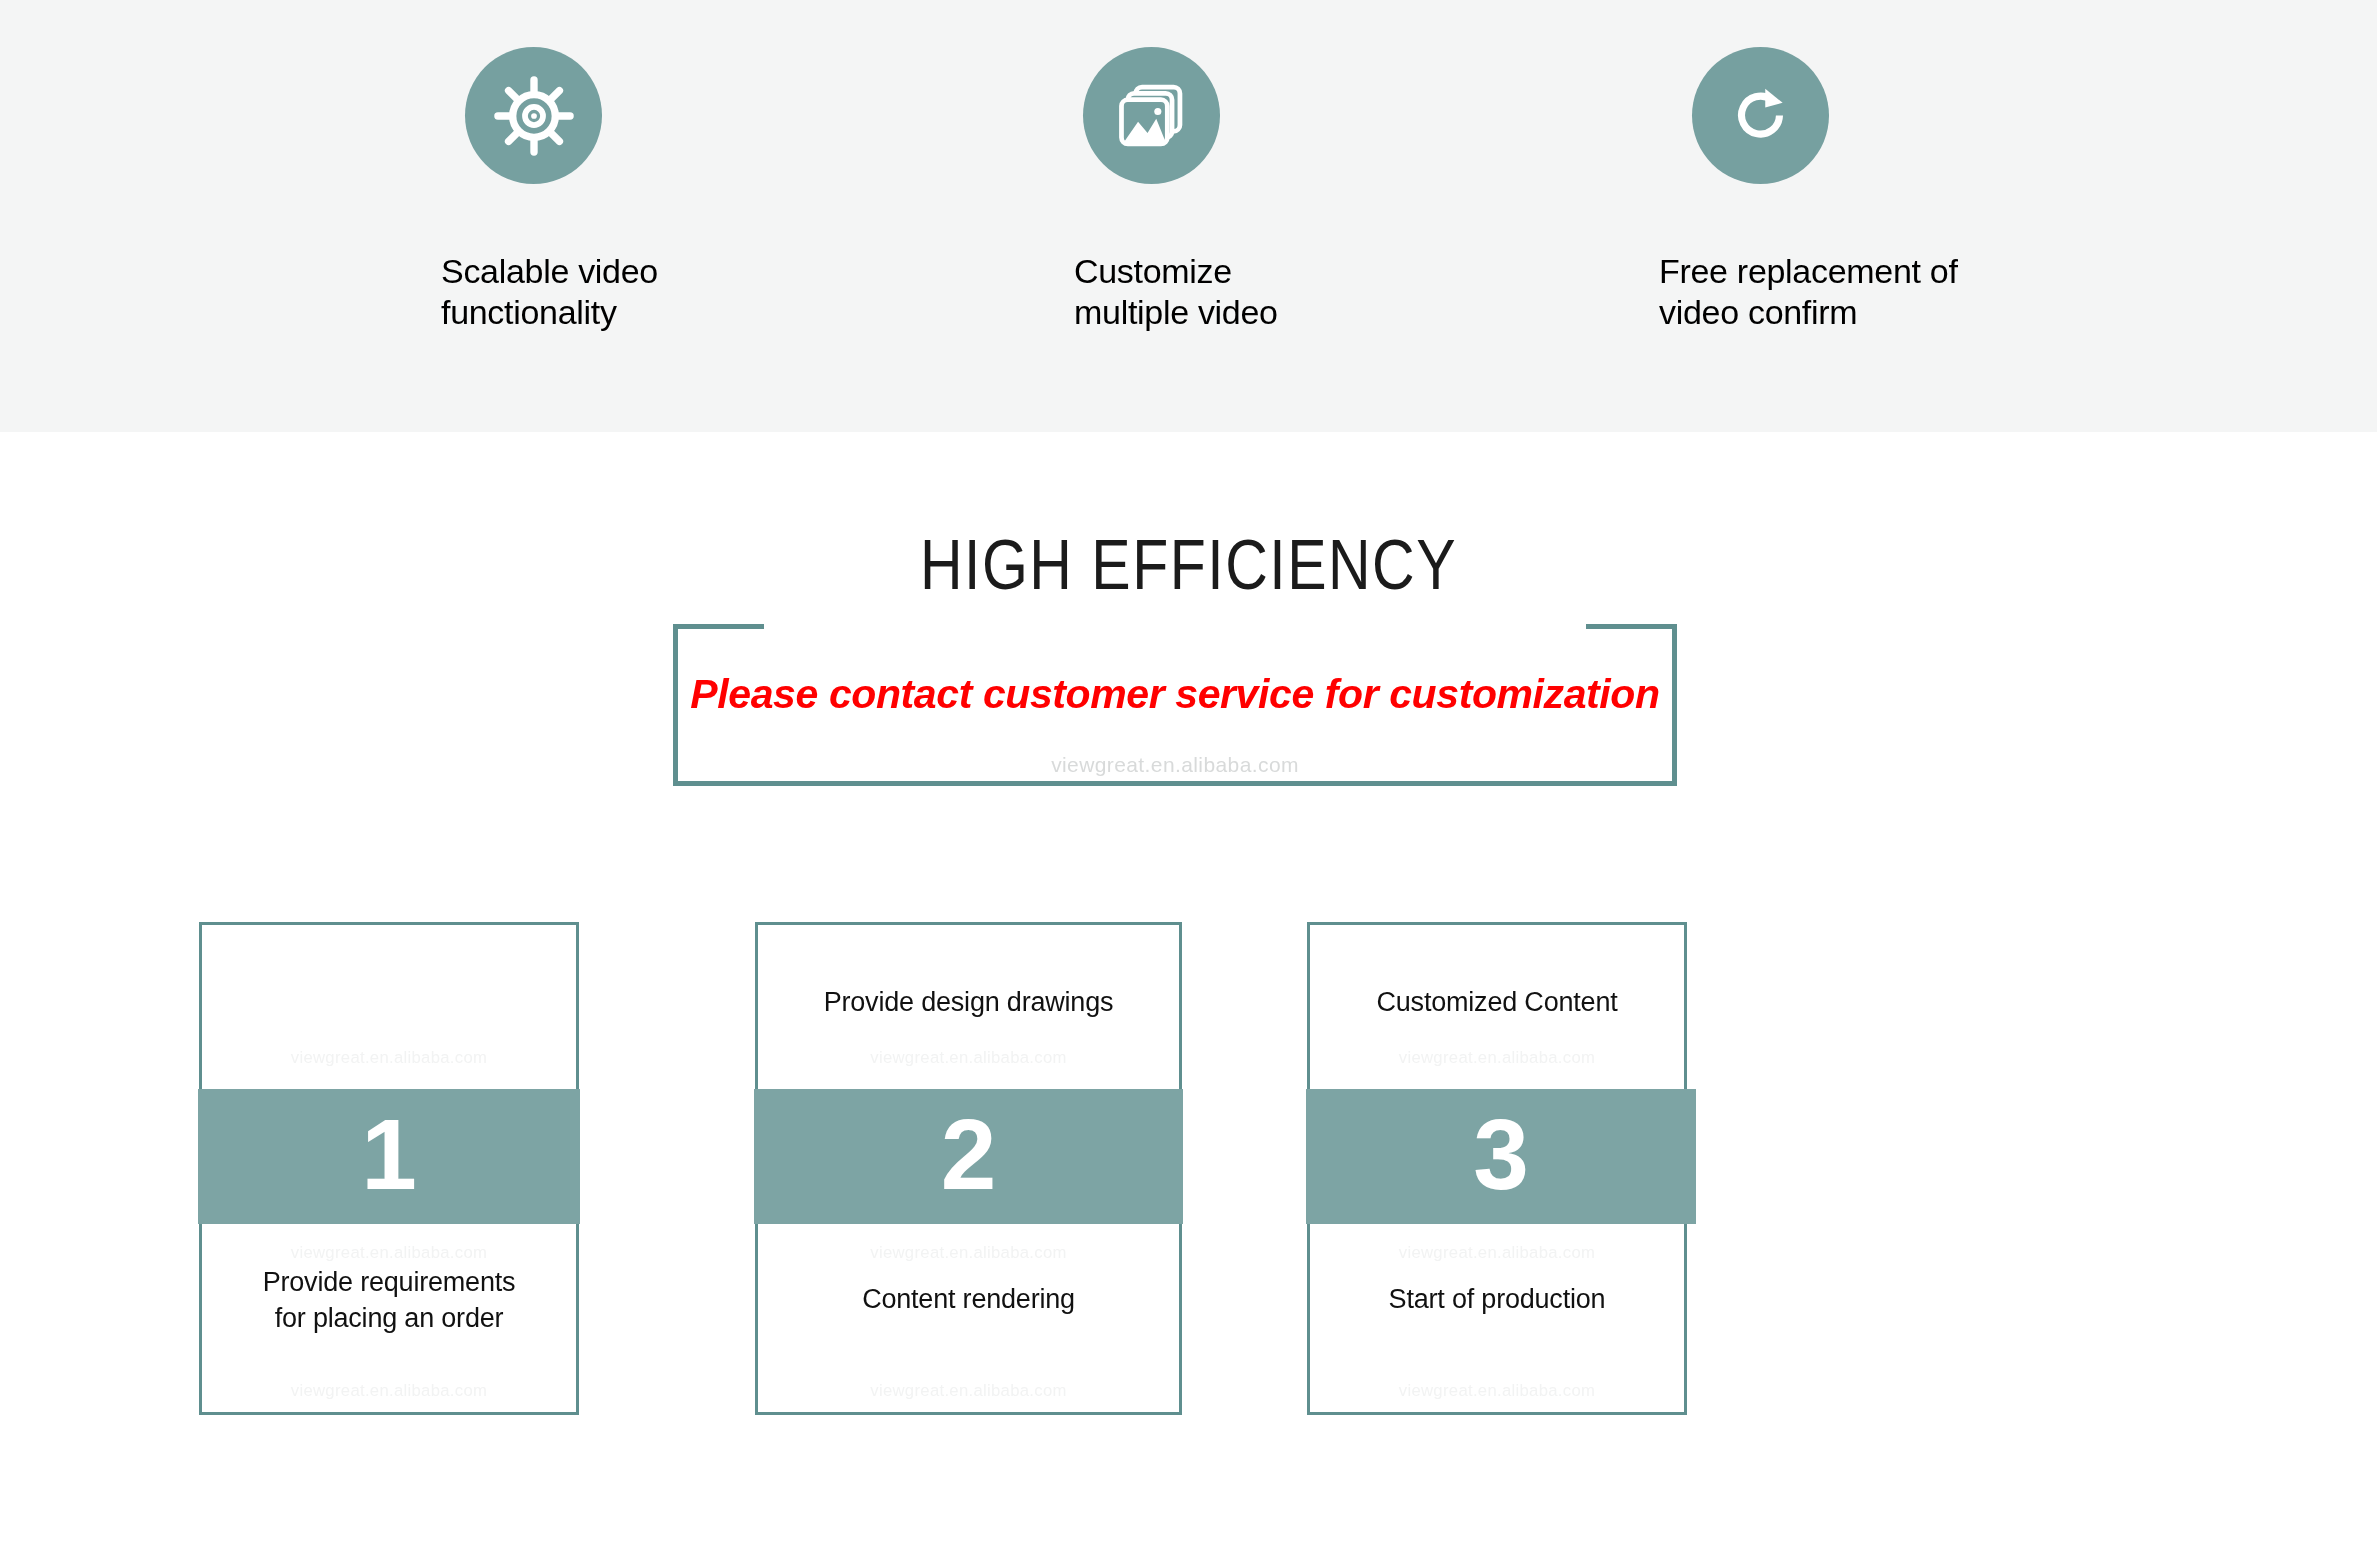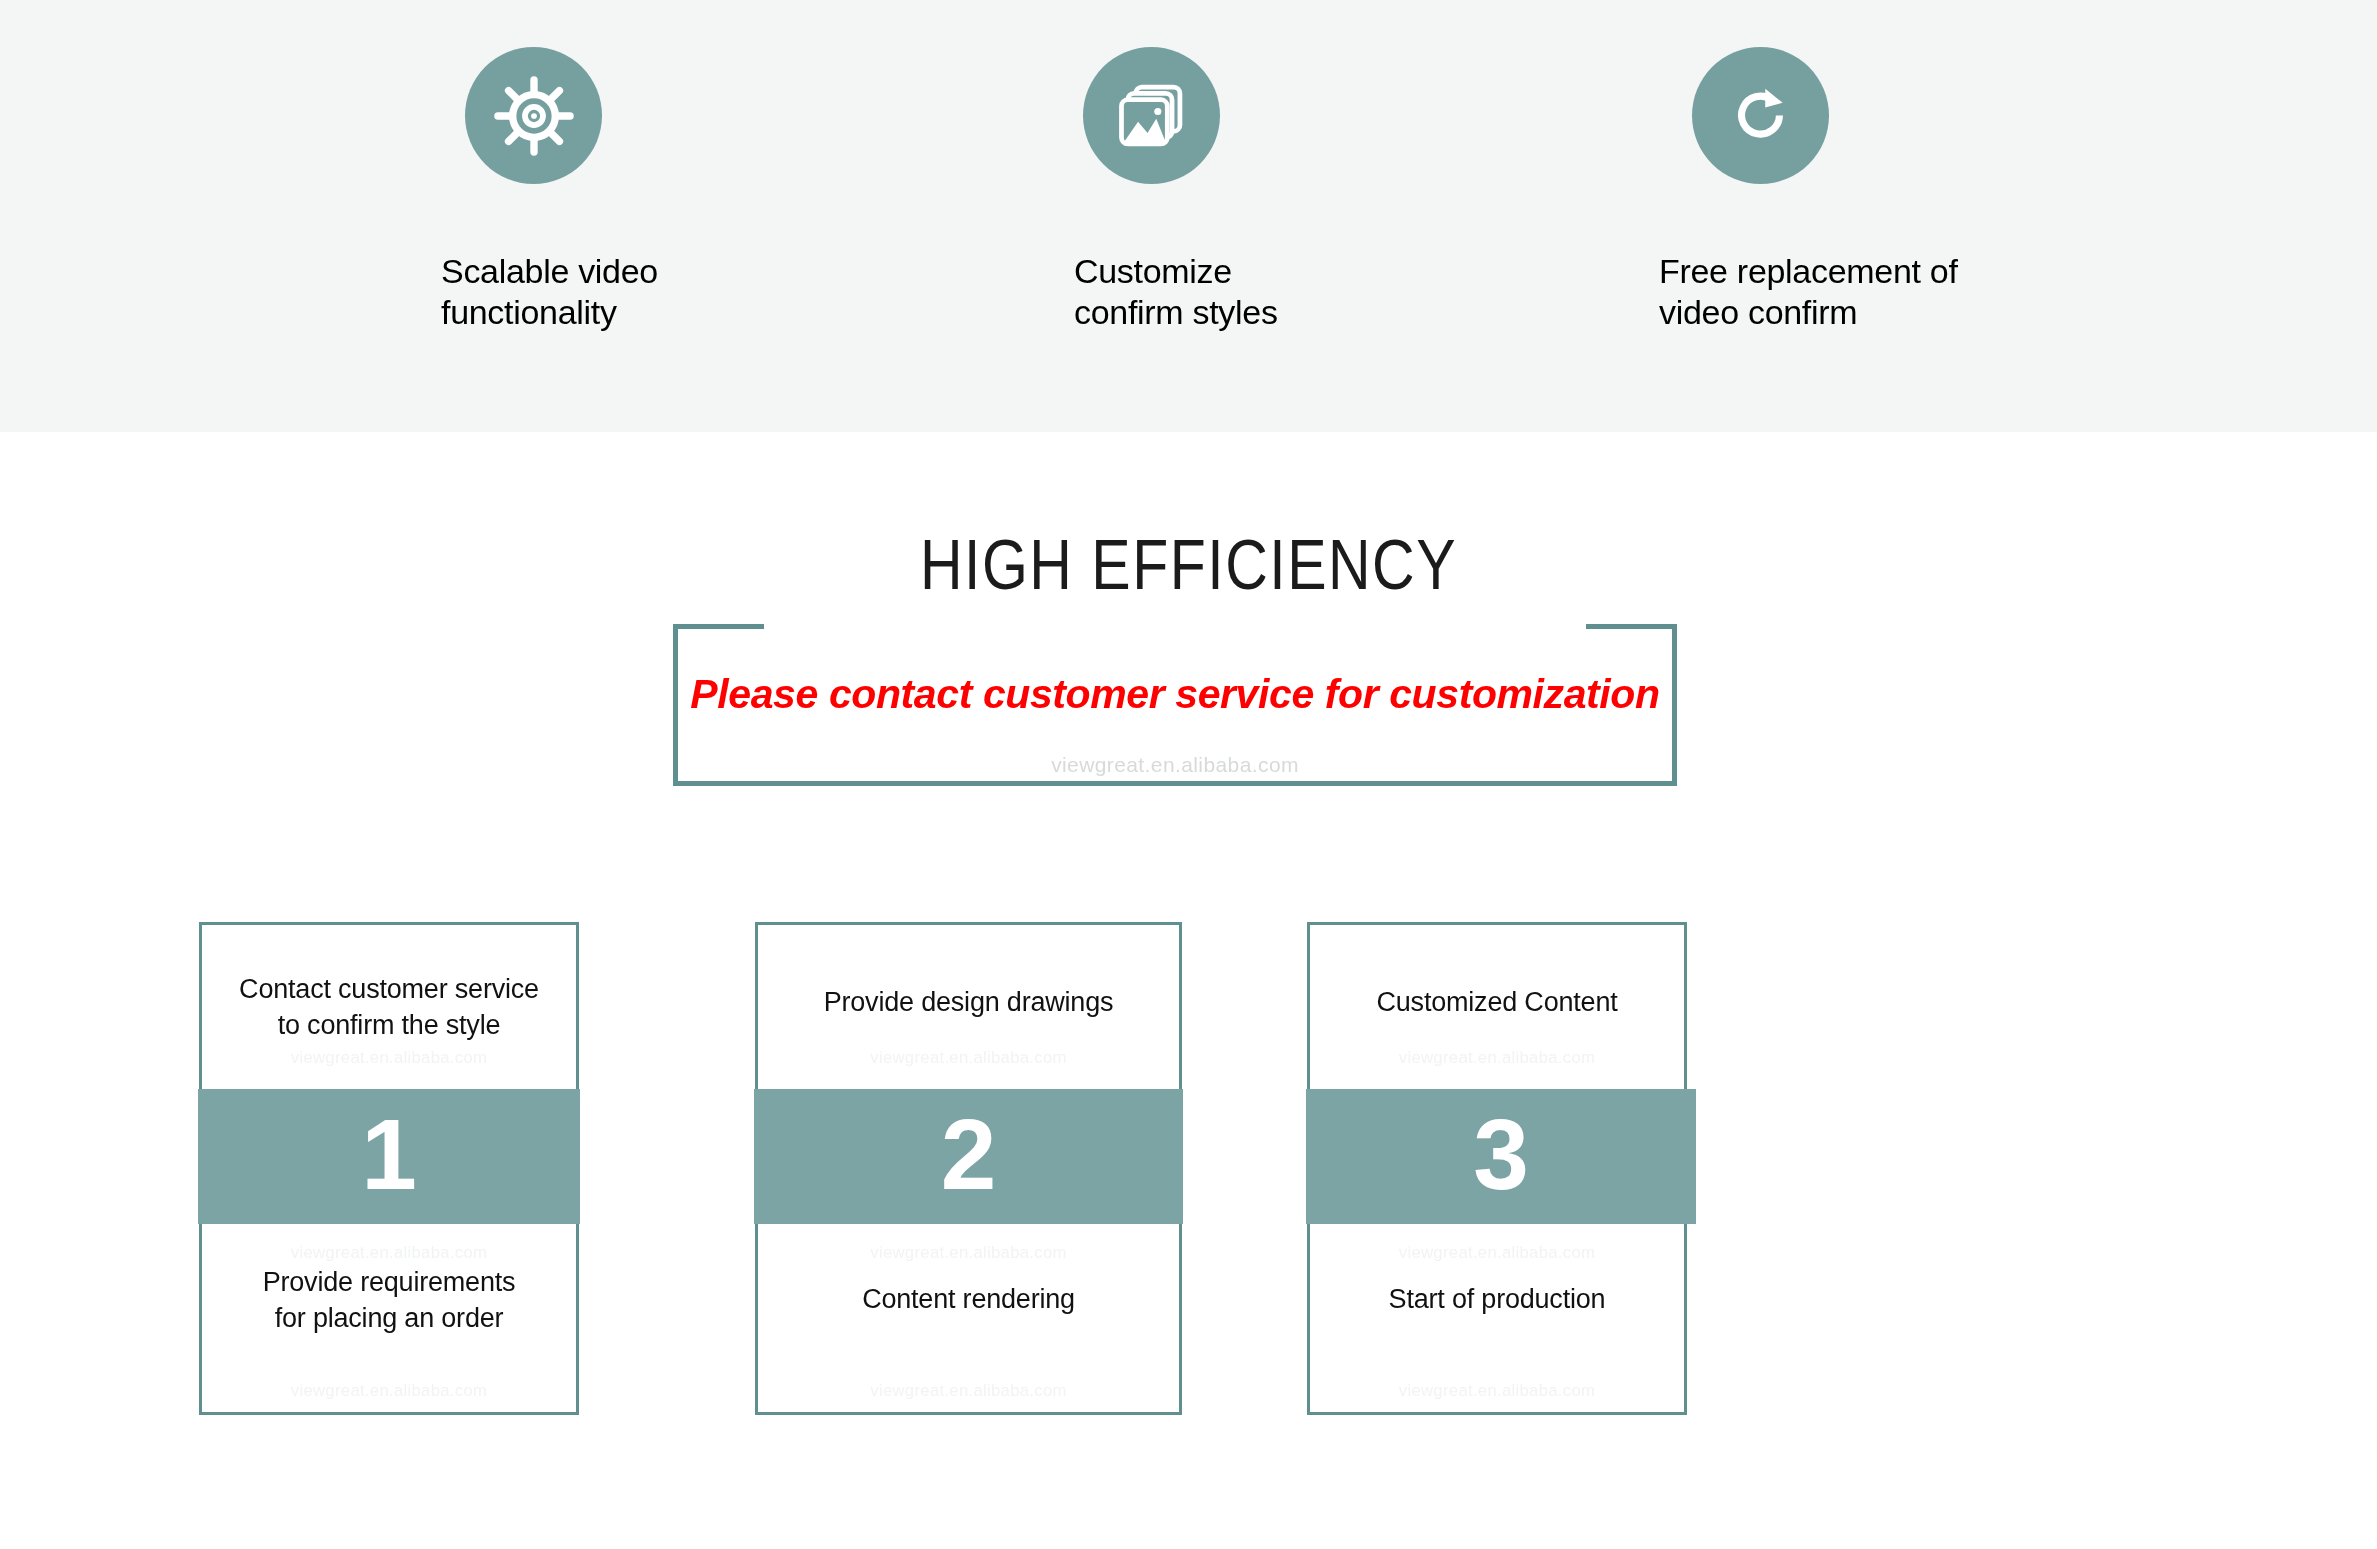--- a/index.html
+++ b/index.html
@@ -232,21 +232,21 @@
     <div class="circle">
       <svg width="79" height="79" viewBox="0 0 100 100" aria-hidden="true">
         <rect x="30" y="14" width="56" height="56" rx="8" fill="none" stroke="#ffffff" stroke-width="6"></rect>
         <rect x="20" y="22" width="56" height="56" rx="8" fill="#76a0a0" stroke="#ffffff" stroke-width="6"></rect>
         <rect x="12" y="30" width="58" height="56" rx="8" fill="#76a0a0" stroke="#ffffff" stroke-width="6"></rect>
         <circle cx="58" cy="45" r="4.5" fill="#ffffff"></circle>
         <path d="M15 84 L33 58 L45 72 L56 54 L68 84 Z" fill="#ffffff"></path>
       </svg>
     </div>
     <div class="feature-label">Customize
-confirm styles</div>
+multiple video</div>
   </div>
 
   <div class="feature-item f3">
     <div class="circle">
       <svg width="79" height="79" viewBox="0 0 100 100" aria-hidden="true">
         <path d="M74 50 A24 24 0 1 1 64 30" fill="none" stroke="#ffffff" stroke-width="9" stroke-linecap="butt"></path>
         <path d="M56 16 L78 34 L56 40 Z" fill="#ffffff"></path>
       </svg>
     </div>
     <div class="feature-label">Free replacement of
@@ -263,22 +263,20 @@
   <div class="edge top-l"></div>
   <div class="edge top-r"></div>
   <div class="edge bottom"></div>
   <div class="frame-text">Please contact customer service for customization</div>
   <div class="watermark">viewgreat.en.alibaba.com</div>
 </div>
 
 <div class="cards">
 
   <div class="card c1">
-    <div class="card-top-text">Contact customer service
-to confirm the style</div>
     <div class="card-watermark wm-a">viewgreat.en.alibaba.com</div>
     <div class="number-band">
       <span class="num">1</span>
     </div>
     <div class="card-watermark wm-b">viewgreat.en.alibaba.com</div>
     <div class="card-bottom-text">Provide requirements
 for placing an order</div>
     <div class="card-watermark wm-c">viewgreat.en.alibaba.com</div>
   </div>
 

